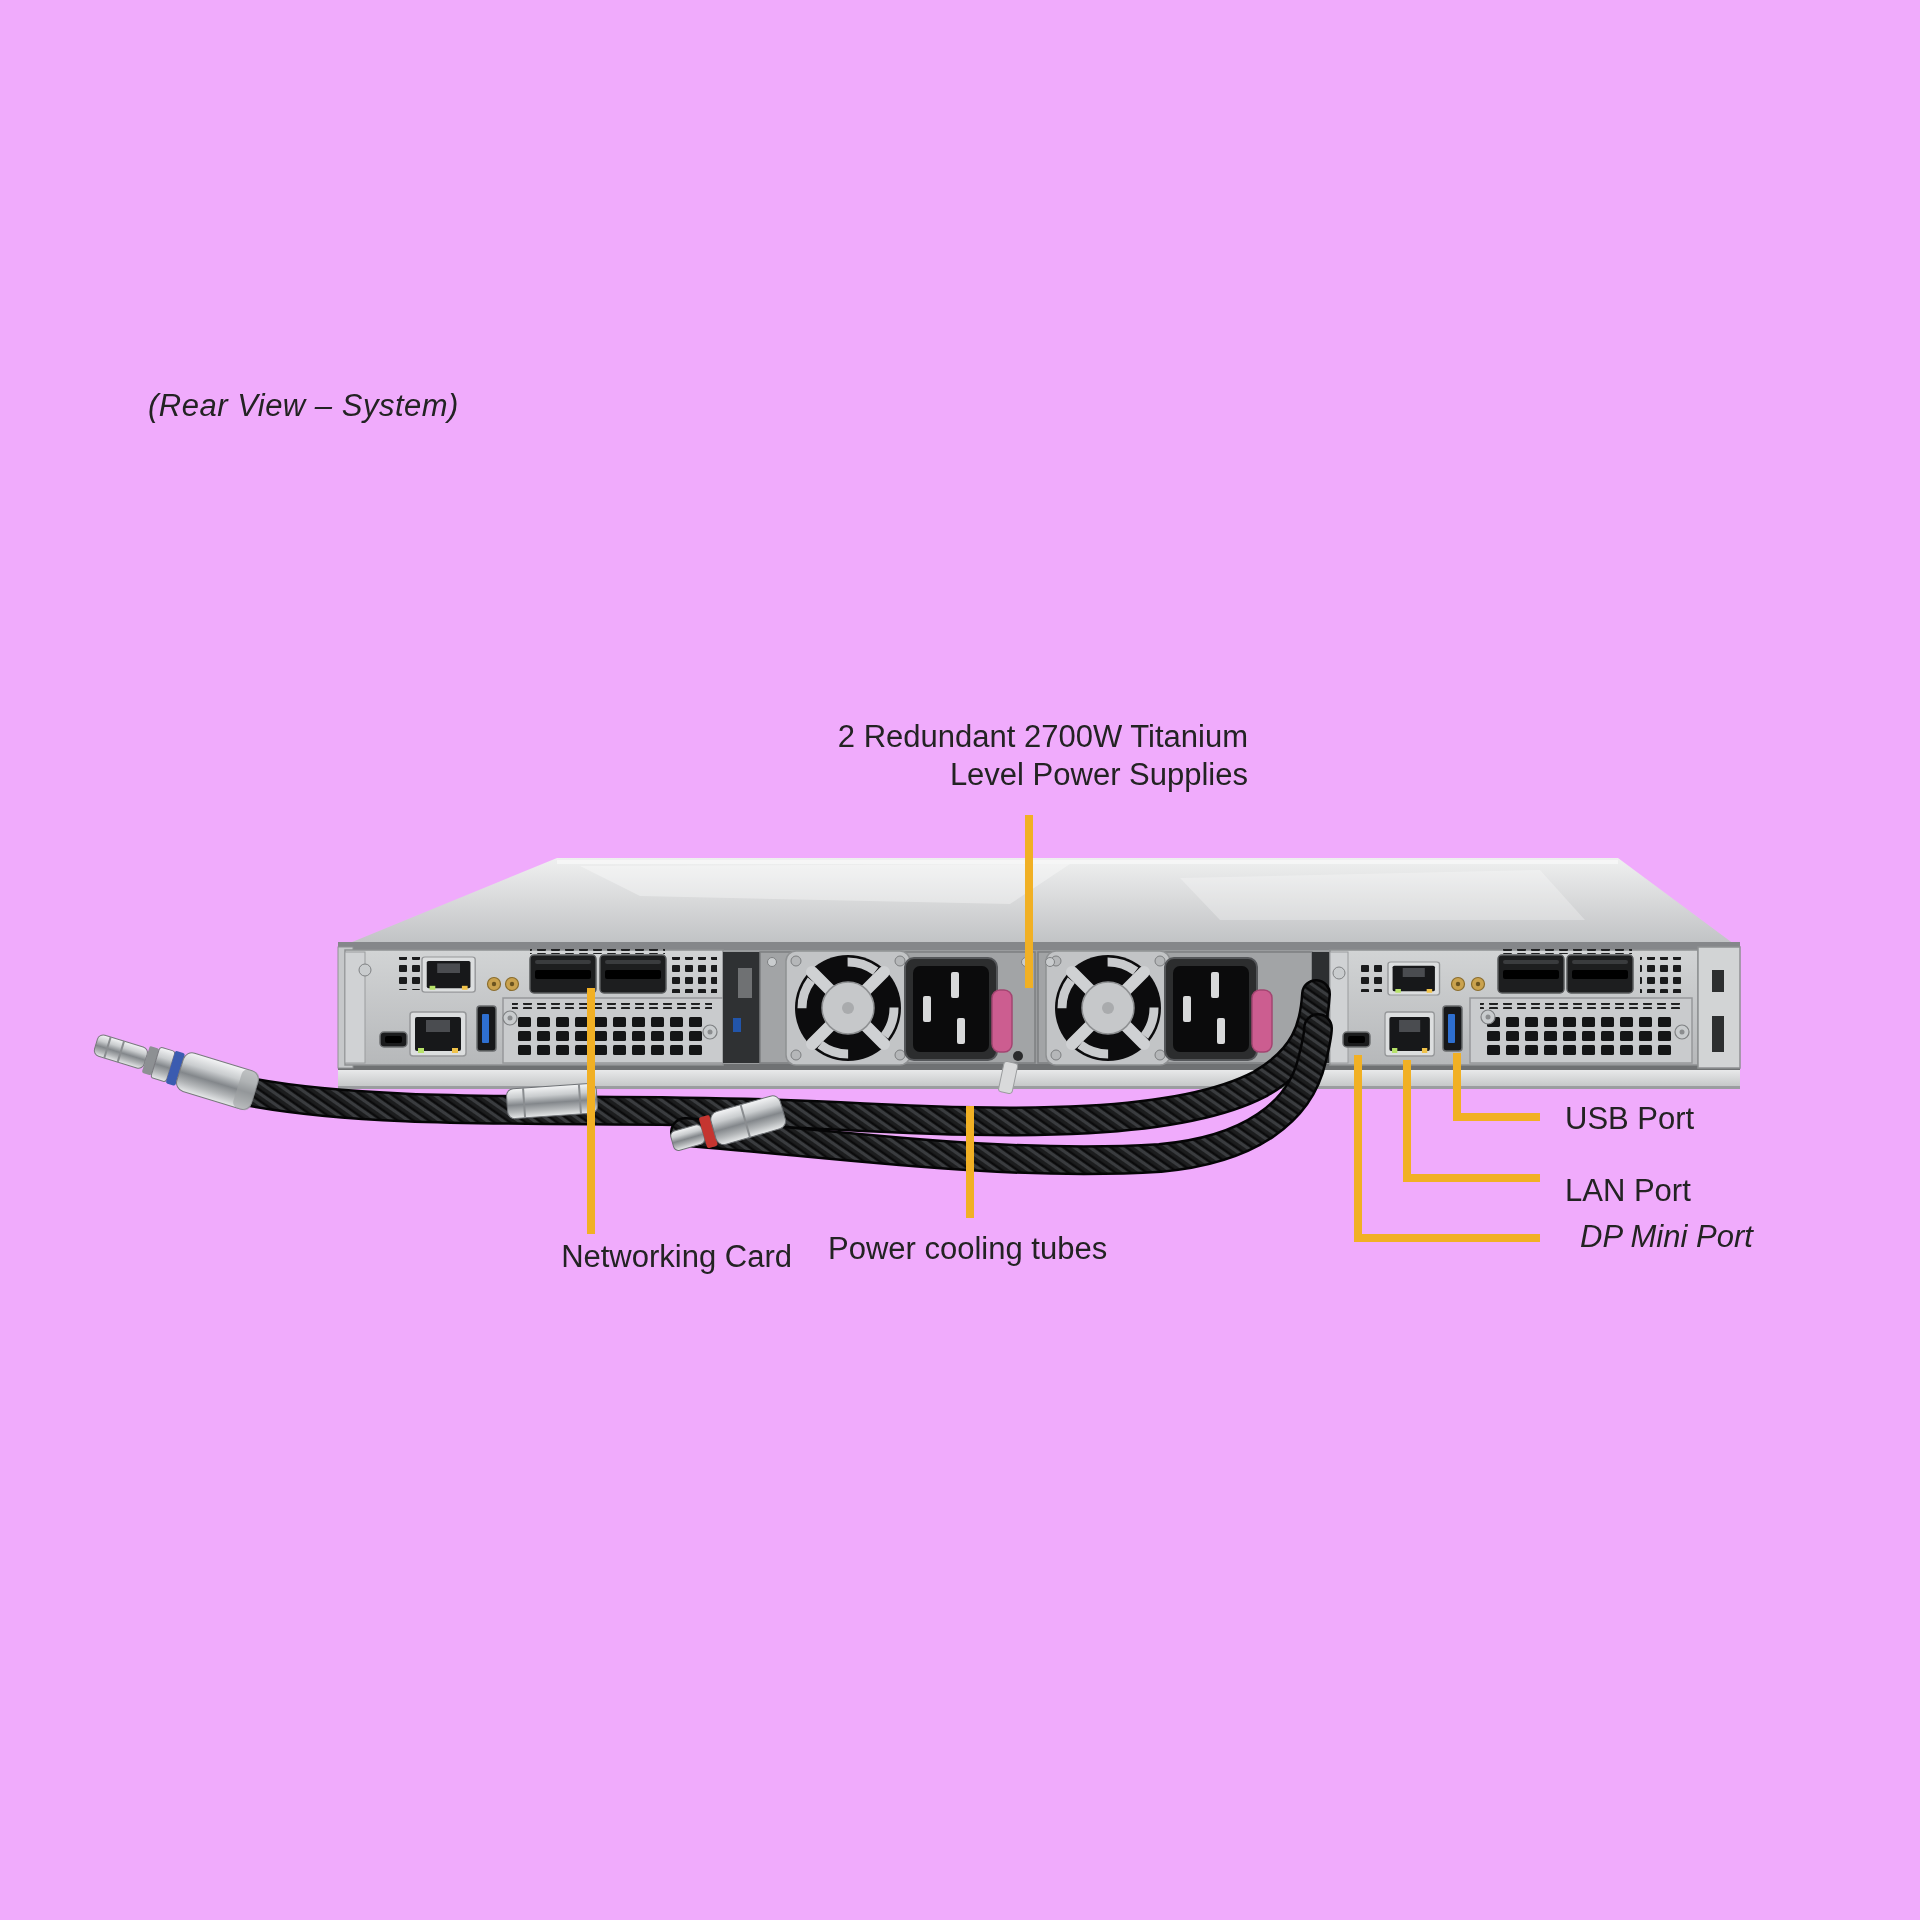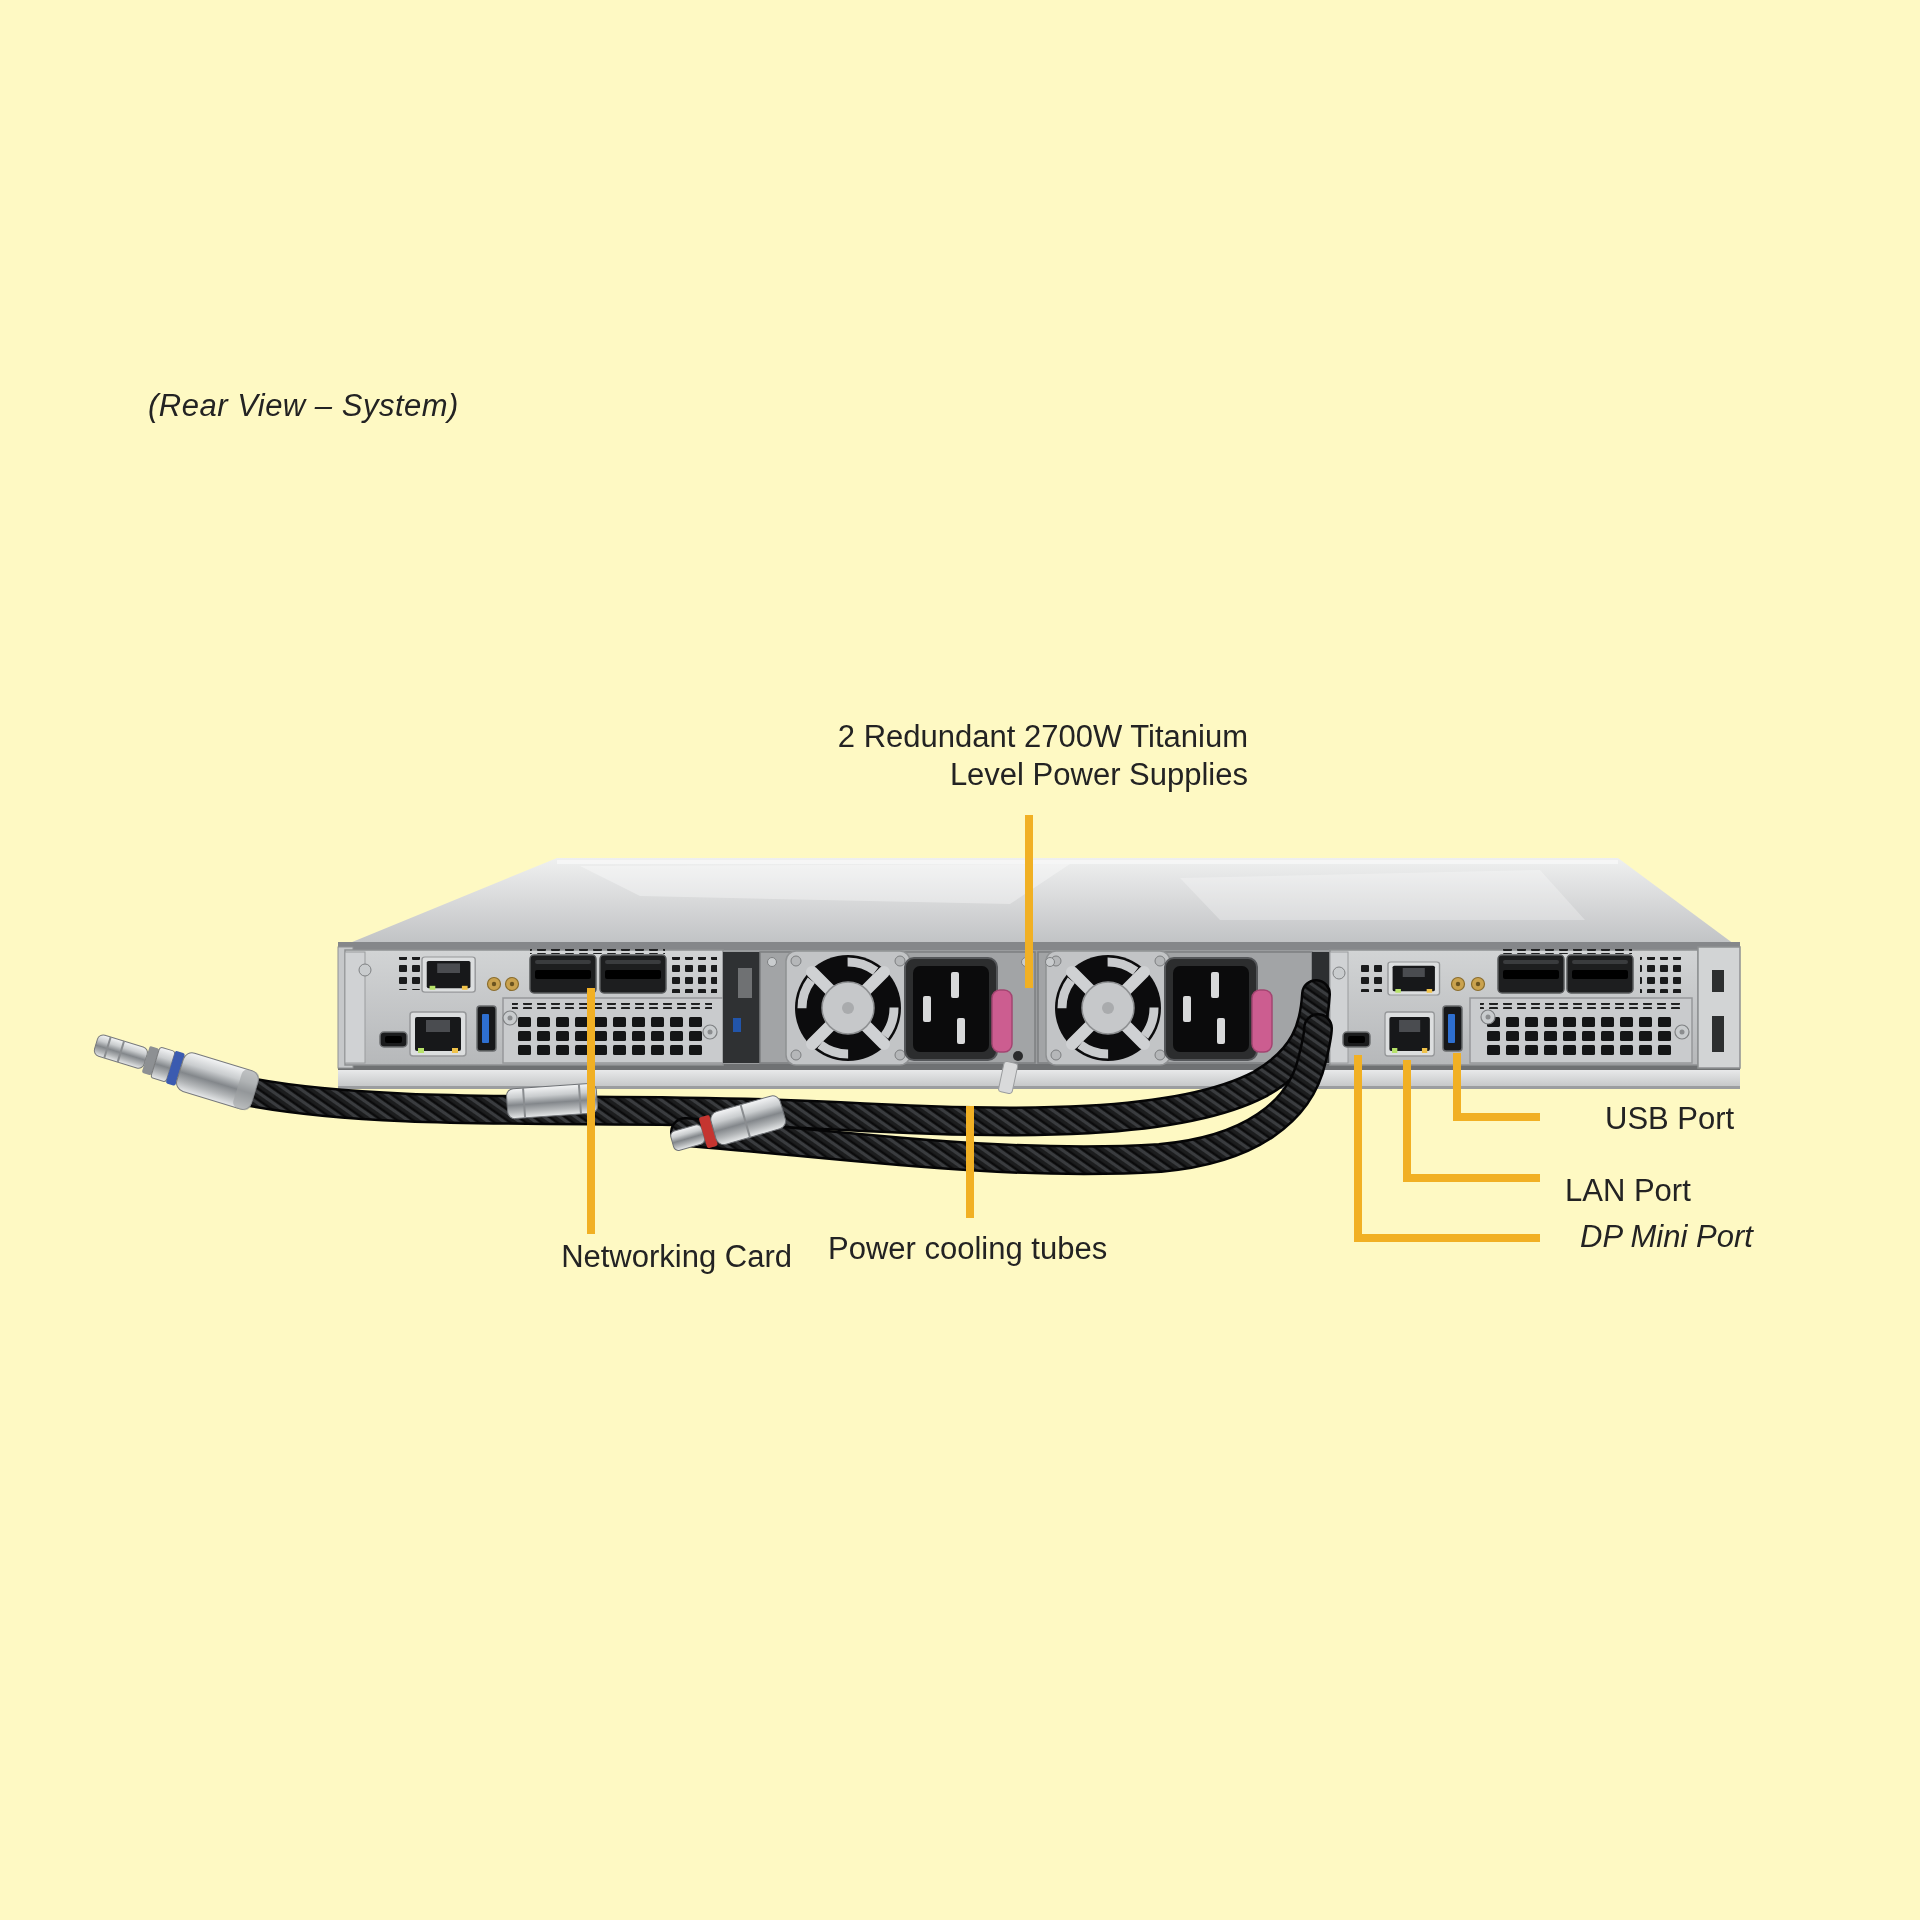--- a/index.html
+++ b/index.html
@@ -4,21 +4,21 @@
 <style>
   :root{
     --callout:#F1B024;
     --text:#232323;
     --usb-blue:#2E6FD0;
     --latch-pink:#CC5D90;
     --band-blue:#3B5BB0;
     --band-red:#C53530;
   }
   html,body{margin:0;padding:0;background:#ffffff;}
-  .canvas{position:relative;width:1920px;height:1920px;background:#fef9c3;overflow:hidden;
+  .canvas{position:relative;width:1920px;height:1920px;background:#f0abfc;overflow:hidden;
           font-family:"Liberation Sans","DejaVu Sans",sans-serif;color:var(--text);}
   .title{position:absolute;left:148px;top:388px;font-size:31px;font-style:italic;letter-spacing:.5px;}
   .label{position:absolute;font-size:31px;line-height:38px;color:var(--text);white-space:nowrap;}
   .center{text-align:right;}
   .vline{position:absolute;width:8px;background:var(--callout);z-index:3;}
   .elbow{position:absolute;border-left:8px solid var(--callout);border-bottom:8px solid var(--callout);
          box-sizing:border-box;z-index:3;}
   .lbl-right{z-index:4;}
   sup{font-size:60%;vertical-align:super;}
   svg{position:absolute;left:60px;top:820px;z-index:1;}
@@ -260,21 +260,21 @@
 
   <div class="vline" style="left:587px;top:988px;height:246px;"></div>
   <div class="label center z4" style="left:392px;top:1238px;width:400px;">
     <div>Networking Card</div>
   </div>
 
   <div class="vline" style="left:966px;top:1106px;height:112px;"></div>
   <div class="label z4" style="left:828px;top:1230px;">Power cooling tubes</div>
 
   <div class="elbow" style="left:1453px;top:1053px;width:87px;height:68px;"></div>
-  <div class="label lbl-right" style="left:1565px;top:1100px;margin-left:40px;">USB Port</div>
+  <div class="label lbl-right" style="left:1565px;top:1100px;">USB Port</div>
 
   <div class="elbow" style="left:1403px;top:1060px;width:137px;height:122px;"></div>
   <div class="label lbl-right" style="left:1565px;top:1160px;margin-top:12px;">LAN Port</div>
 
   <div class="elbow" style="left:1354px;top:1055px;width:186px;height:187px;"></div>
   <div class="label lbl-right" style="left:1580px;top:1218px;font-style:italic;">DP Mini Port</div>
 
 </div>
 
 </body></html>

